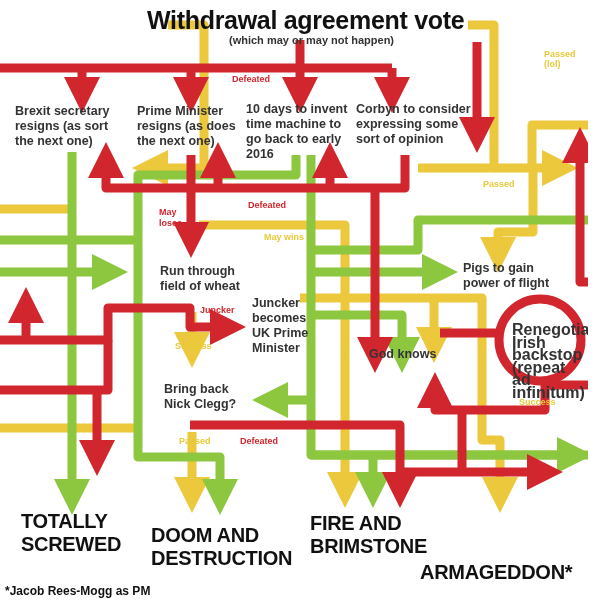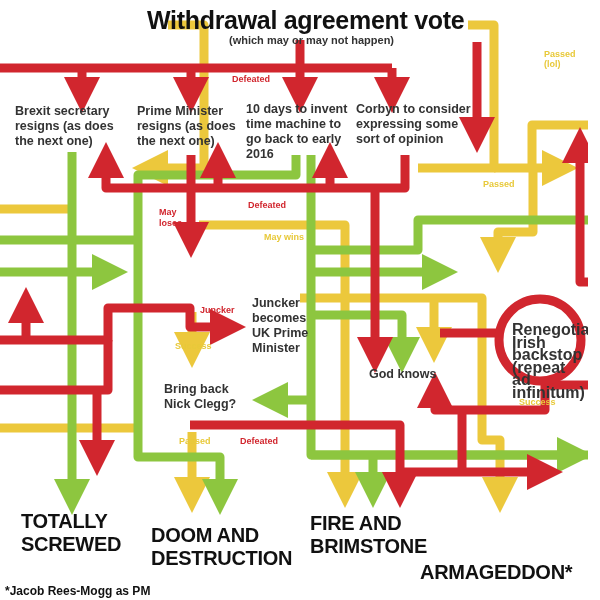--- a/index.html
+++ b/index.html
@@ -92,51 +92,55 @@
     </g>
   </svg>
 
   <div class="txt title" style="left:147px;top:6px;">Withdrawal agreement vote</div>
   <div class="txt subtitle" style="left:207px;top:34px;margin-left:22px;">(which may or may not happen)</div>
 
   <div class="txt lbl red" style="left:232px;top:74px;">Defeated</div>
   <div class="txt lbl yel" style="left:516px;top:49px;">Passed (lol)</div>
 
   <div class="txt node" style="left:15px;top:104px;">Brexit secretary
-resigns (as does
+resigns (as sort
 the next one)</div>
   <div class="txt node" style="left:137px;top:104px;">Prime Minister
 resigns (as does
 the next one)</div>
   <div class="txt node" style="left:246px;top:102px;">10 days to invent
 time machine to
 go back to early
 2016</div>
   <div class="txt node" style="left:356px;top:102px;">Corbyn to consider
 expressing some
 sort of opinion</div>
 
   <div class="txt lbl yel" style="left:455px;top:179px;">Passed</div>
   <div class="txt lbl red" style="left:248px;top:200px;">Defeated</div>
   <div class="txt lbl red" style="left:159px;top:207px;line-height:11px;">May
 loses</div>
   <div class="txt lbl yel" style="left:236px;top:232px;">May wins</div>
 
+  <div class="txt node" style="left:160px;top:264px;">Run through
+field of wheat</div>
+  <div class="txt node" style="left:463px;top:261px;">Pigs to gain
+power of flight</div>
 
   <div class="txt lbl red" style="left:200px;top:305px;">Juncker</div>
   <div class="txt node" style="left:252px;top:296px;">Juncker
 becomes
 UK Prime
 Minister</div>
   <div class="txt lbl yel" style="left:147px;top:341px;">Success</div>
   <div class="txt node" style="left:512px;top:324px;font-size:16px;line-height:12.5px;">Renegotiate
 Irish backstop
 (repeat
 ad infinitum)</div>
-  <div class="txt node" style="left:369px;top:367px;">God knows</div>
+  <div class="txt node" style="left:369px;top:347px;">God knows</div>
   <div class="txt node" style="left:164px;top:382px;">Bring back
 Nick Clegg?</div>
   <div class="txt lbl yel" style="left:491px;top:397px;">Success</div>
 
   <div class="txt lbl yel" style="left:151px;top:436px;">Passed</div>
   <div class="txt lbl red" style="left:240px;top:436px;">Defeated</div>
 
   <div class="txt outcome" style="left:21px;top:510px;">TOTALLY
 SCREWED</div>
   <div class="txt outcome" style="left:151px;top:524px;">DOOM AND

